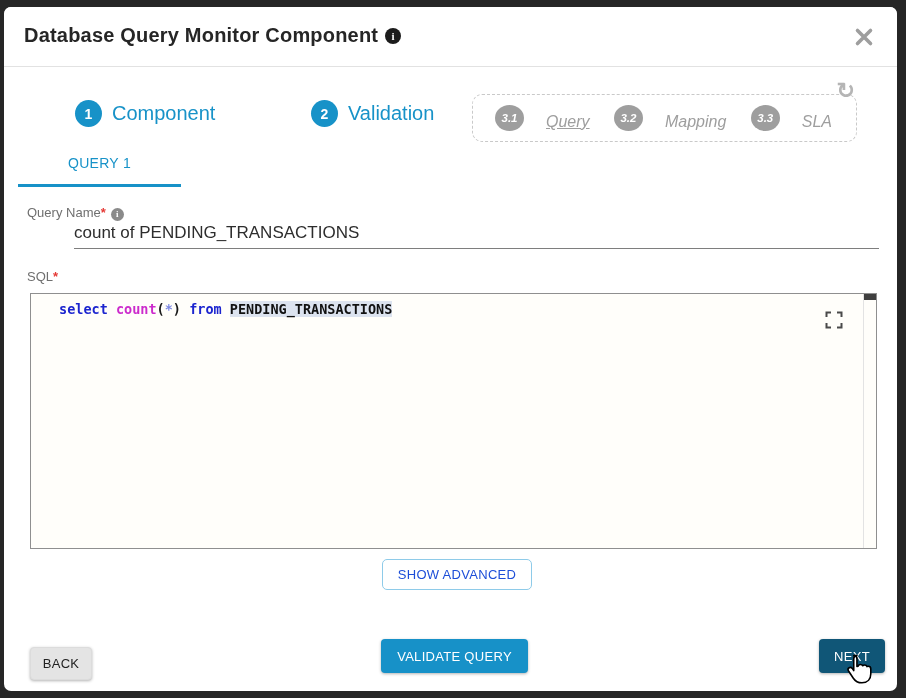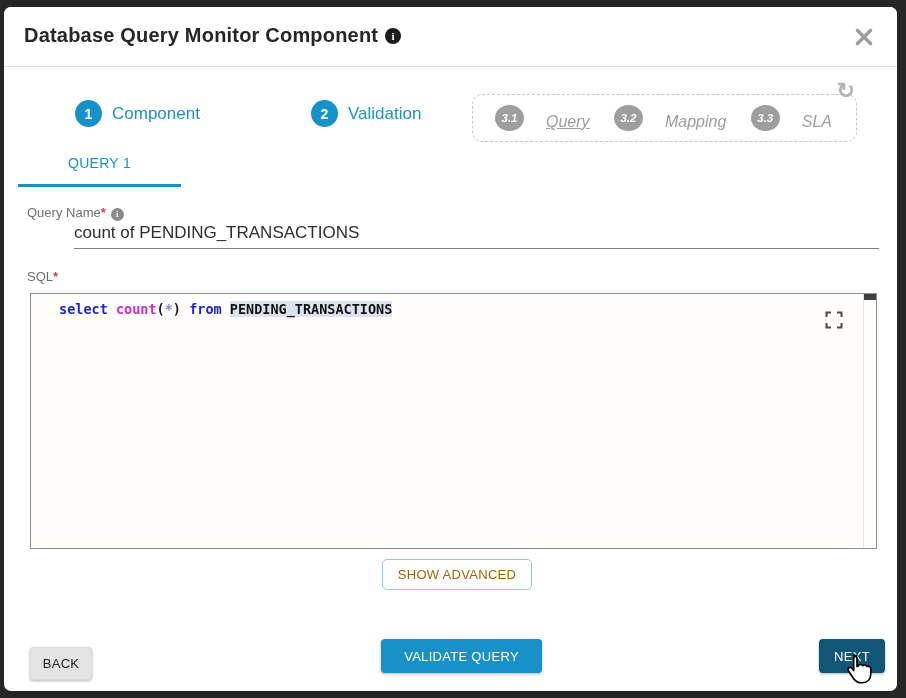--- a/index.html
+++ b/index.html
@@ -36,21 +36,21 @@
   
   .stepper { position: absolute; left: 0; top: 60px; right: 0; height: 90px; }
   .step { position: absolute; display: flex; align-items: center; gap: 10px; top: 33px; }
   .step-1 { left: 71px; }
   .step-2 { left: 307px; }
   .step-circle {
     width: 27px; height: 27px; border-radius: 50%;
     background: #1792c8; color: #fff; font-size: 14px; font-weight: 700;
     display: flex; align-items: center; justify-content: center;
   }
-  .step-label { font-size: 17px; color: #1792c8; }
+  .step-label { font-size: 20px; color: #1792c8; }
 
   .substep-group {
     position: absolute; left: 468px; top: 27px; width: 385px; height: 48px;
     border: 1px dashed #c9c9c9; border-radius: 10px;
     display: flex; align-items: center; justify-content: space-between;
     padding: 0 24px 0 22px;
   }
   .substep { display: flex; align-items: flex-end; gap: 22px; font-style: italic; }
   .substep-circle {
     width: 29px; height: 26px; border-radius: 50%;
@@ -116,31 +116,31 @@
   .scroll-thumb { position: absolute; left: 0; right: 0; top: 0; height: 6px; background: #3f3f3f; }
 
   
   .btn {
     border: none; border-radius: 4px; font-family: "Liberation Sans", sans-serif;
     font-size: 13px; cursor: pointer; letter-spacing: .3px;
   }
   .show-advanced {
     position: absolute; left: 50%; transform: translateX(0%); left: 378px; top: 552px;
     width: 150px; height: 31px;
-    background: #fff; border: 1px solid #8ecbe9; color: #a16207;
+    background: #fff; border: 1px solid #8ecbe9; color: #1d4ed8;
     border-radius: 5px;
   }
   .footer { position: absolute; left: 0; right: 0; bottom: 0; height: 60px; }
   .back-btn {
     position: absolute; left: 26px; top: 16px; width: 62px; height: 33px;
     background: #e4e4e4; color: #222; border: 1px solid #dcdcdc;
     box-shadow: 0 1px 3px rgba(0,0,0,.3);
   }
   .validate-btn {
-    position: absolute; left: 377px; top: 8px; width: 161px; height: 34px;
+    position: absolute; left: 377px; top: 8px; width: 147px; height: 34px;
     background: #1791c8; color: #fff;
     box-shadow: 0 1px 3px rgba(0,0,0,.3);
   }
   .next-btn {
     position: absolute; right: 12px; top: 8px; width: 66px; height: 34px;
     background: #105677; color: #fff;
     box-shadow: 0 1px 3px rgba(0,0,0,.3);
   }
   .hand-cursor { position: absolute; right: 25px; top: 23px; line-height: 0; pointer-events: none; }
 </style>

